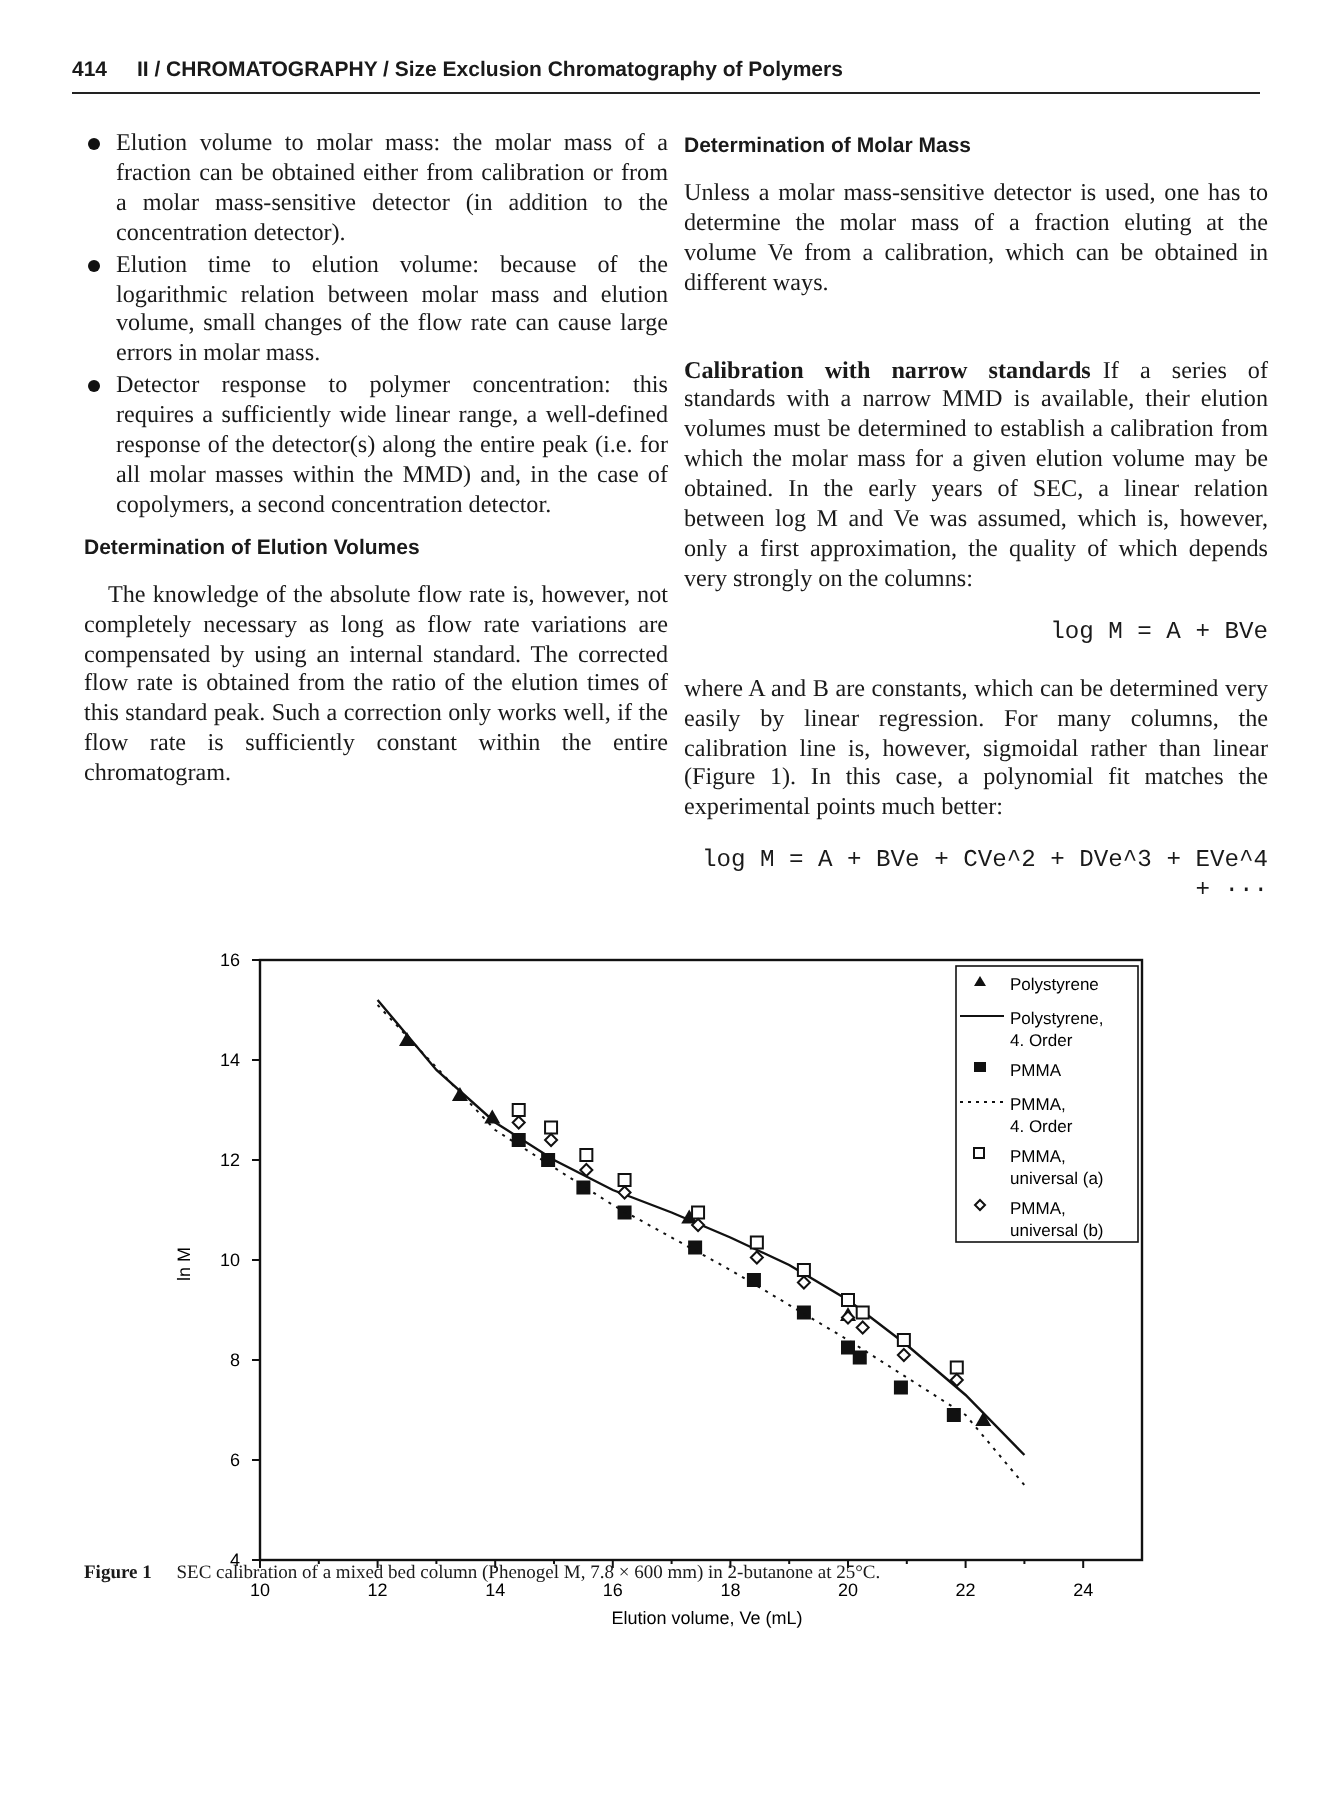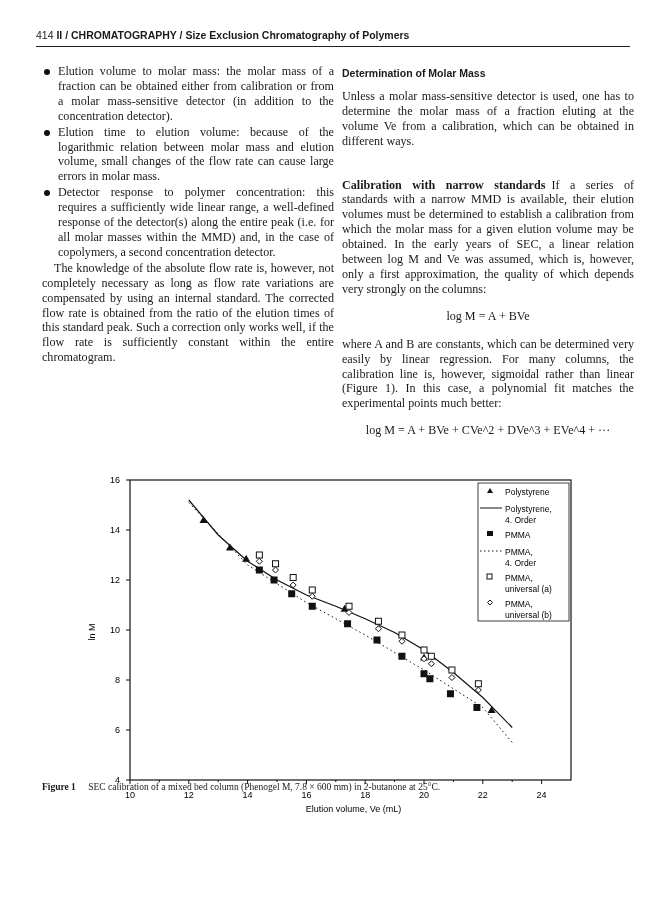--- a/index.html
+++ b/index.html
@@ -1,50 +1,51 @@
 <!DOCTYPE html>
 <html><head>
 <meta charset="utf-8">
 <style>
   html,body{margin:0;padding:0;background:#fff;}
   body{width:668px;height:900px;position:relative;overflow:hidden;color:#1a1a1a;}
   .header{position:absolute;left:36px;top:29px;width:594px;font-family:"Liberation Sans",sans-serif;font-size:10.5px;font-weight:bold;}
-  .header .pg{font-weight:normal;}
+  .header .pg{font-weight:bold;margin-right:12px;}
   .hrule{position:absolute;left:36px;top:46px;width:594px;height:1px;background:#222;}
   .col{position:absolute;top:64px;width:292px;font-family:"Liberation Serif",serif;font-size:12.1px;line-height:14.9px;text-align:justify;hyphens:auto;}
   .col.left{left:42px;}
   .col.right{left:342px;}
   ul.bullets{list-style:none;margin:0;padding:0;}
   ul.bullets li{position:relative;padding-left:16px;margin:0 0 1px 0;}
   ul.bullets li::before{content:"";position:absolute;left:2px;top:5px;width:6px;height:6px;border-radius:50%;background:#111;}
   h3{font-family:"Liberation Sans",sans-serif;font-size:10.5px;font-weight:bold;margin:7px 0 8px 0;}
   p{margin:0;}
   p.indent{text-indent:12px;}
   .runin{font-weight:bold;margin-right:6px;}
-  .eq{text-align:center;font-style:normal;margin:12px 0 13px 0;}
+  .eq{text-align:right;font-style:normal;margin:12px 0 13px 0;font-family:Liberation Mono, monospace;}
   .chart{position:absolute;left:0;top:470px;width:668px;height:350px;}
   .caption{position:absolute;left:42px;top:782px;font-family:Liberation Serif, serif;font-size:9.5px;}
   .caption b{margin-right:10px;}
   svg text{font-family:"Liberation Sans",sans-serif;}
 </style>
 </head>
 <body>
 
 <div class="header">
   <span class="pg">414</span>
   <span>II / CHROMATOGRAPHY / Size Exclusion Chromatography of Polymers</span>
 </div>
 <div class="hrule"></div>
 
 <div class="col left">
   <ul class="bullets">
     <li>Elution volume to molar mass: the molar mass of a fraction can be obtained either from calibration or from a molar mass-sensitive detector (in addition to the concentration detector).</li>
     <li>Elution time to elution volume: because of the logarithmic relation between molar mass and elution volume, small changes of the flow rate can cause large errors in molar mass.</li>
     <li>Detector response to polymer concentration: this requires a sufficiently wide linear range, a well-defined response of the detector(s) along the entire peak (i.e. for all molar masses within the MMD) and, in the case of copolymers, a second concentration detector.</li>
   </ul>
+  <h3>Determination of Elution Volumes</h3>
   <p class="indent">The knowledge of the absolute flow rate is, however, not completely necessary as long as flow rate variations are compensated by using an internal standard. The corrected flow rate is obtained from the ratio of the elution times of this standard peak. Such a correction only works well, if the flow rate is sufficiently constant within the entire chromatogram.</p>
 </div>
 
 <div class="col right">
   <h3 style="margin-top:2px">Determination of Molar Mass</h3>
   <p>Unless a molar mass-sensitive detector is used, one has to determine the molar mass of a fraction eluting at the volume Ve from a calibration, which can be obtained in different ways.</p>
   <p style="margin-top:29px">
     <span class="runin">Calibration with narrow standards</span><span>If a series of standards with a narrow MMD is available, their elution volumes must be determined to establish a calibration from which the molar mass for a given elution volume may be obtained. In the early years of SEC, a linear relation between log M and Ve was assumed, which is, however, only a first approximation, the quality of which depends very strongly on the columns:</span>
   </p>
   <div class="eq">log M = A + BVe</div>

